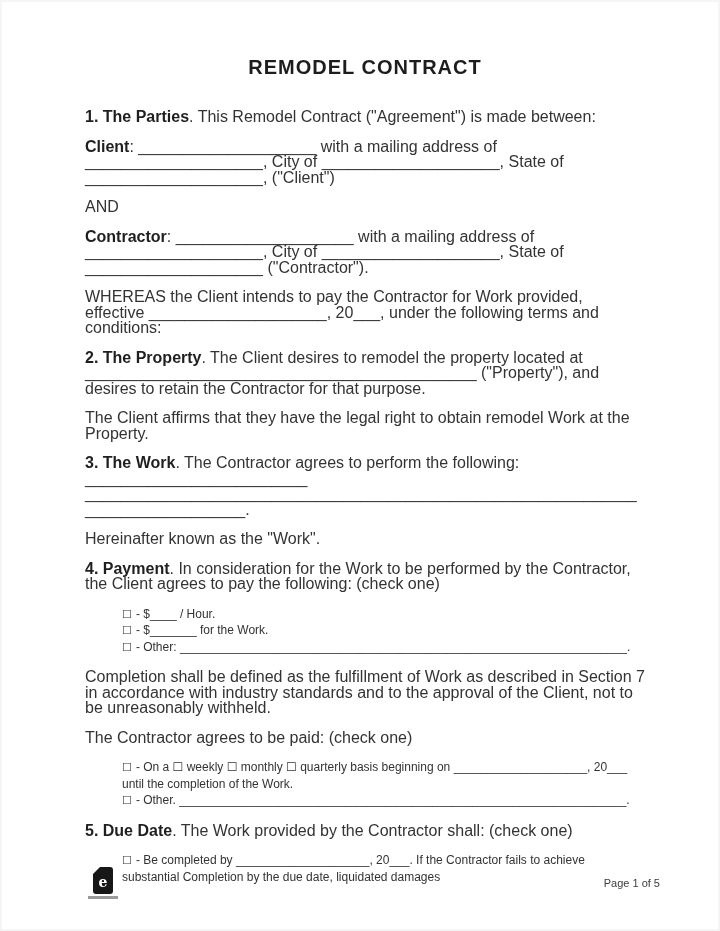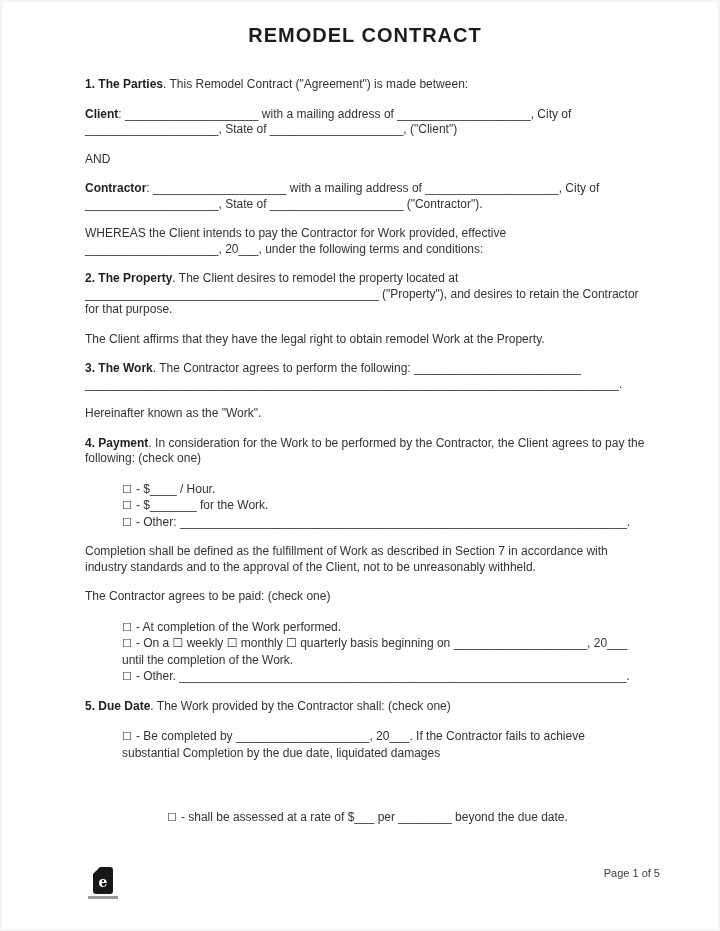--- a/index.html
+++ b/index.html
@@ -2,28 +2,28 @@
 <html><head>
 <meta charset="utf-8">
 <style>
   html,body{margin:0;padding:0;}
   body{
     width:720px;height:931px;background:#ffffff;position:relative;overflow:hidden;
     font-family:"Liberation Sans","DejaVu Sans",sans-serif;color:#333;
   }
   .page{
     position:absolute;inset:0;box-sizing:border-box;
-    padding:24px 75px 0 85px;
+    padding:56px 75px 0 85px;
     box-shadow:inset 0 0 0 2px #f5f5f5;
   }
   .title{
     margin:0 0 30px 0;text-align:center;color:#1d1d1d;
     font-size:20px;font-weight:bold;letter-spacing:1px;
   }
-  p.para{font-size:12px;line-height:15.5px;margin:0 0 14px 0;word-wrap:break-word;}
+  p.para{font-size:16px;line-height:15.5px;margin:0 0 14px 0;word-wrap:break-word;}
   p.para strong{color:#1f1f1f;}
   .options{margin:0 0 14px 37px;}
   .option{font-size:12px;line-height:16.5px;}
   .option .cb{margin-right:4px;font-size:11px;}
   .option.sub{margin-left:45px;margin-top:48px;}
   .footer{
     position:absolute;left:88px;right:60px;bottom:32px;
     display:flex;justify-content:space-between;align-items:flex-start;
   }
   .logo{display:flex;flex-direction:column;align-items:center;}
@@ -33,21 +33,21 @@
   }
   .logo-fold{
     position:absolute;top:0;left:0;width:0;height:0;
     border-top:7px solid #ffffff;border-right:7px solid transparent;
   }
   .logo-letter{
     color:#ffffff;font-weight:bold;font-size:14px;line-height:1;
     font-family:"DejaVu Serif",serif;margin-top:2px;
   }
   .logo-base{width:30px;height:3px;background:#9a9a9a;margin-top:2px;}
-  .page-num{font-size:11px;color:#3c3c3c;}
+  .page-num{font-size:11px;color:#3c3c3c;margin-top:10px;}
 </style>
 </head>
 <body>
 
 <div class="page">
 
   <h1 class="title">REMODEL CONTRACT</h1>
 
   <p class="para"><strong>1. The Parties</strong><span>. This Remodel Contract ("Agreement") is made between:</span></p>
 
@@ -73,21 +73,20 @@
     <div class="option"><span class="cb">☐</span><span>- $____ / Hour.</span></div>
     <div class="option"><span class="cb">☐</span><span>- $_______ for the Work.</span></div>
     <div class="option"><span class="cb">☐</span><span>- Other: ___________________________________________________________________.</span></div>
   </div>
 
   <p class="para">Completion shall be defined as the fulfillment of Work as described in Section 7 in accordance with industry standards and to the approval of the Client, not to be unreasonably withheld.</p>
 
   <p class="para">The Contractor agrees to be paid: (check one)</p>
 
   <div class="options">
-    <div class="option"><span class="cb">☐</span><span>- At completion of the Work performed.</span></div>
     <div class="option"><span class="cb">☐</span><span>- On a ☐ weekly ☐ monthly ☐ quarterly basis beginning on ____________________, 20___ until the completion of the Work.</span></div>
     <div class="option"><span class="cb">☐</span><span>- Other. ___________________________________________________________________.</span></div>
   </div>
 
   <p class="para"><strong>5. Due Date</strong><span>. The Work provided by the Contractor shall: (check one)</span></p>
 
   <div class="options">
     <div class="option"><span class="cb">☐</span><span>- Be completed by ____________________, 20___. If the Contractor fails to achieve substantial Completion by the due date, liquidated damages</span></div>
     <div class="option sub"><span class="cb">☐</span><span>- shall be assessed at a rate of $___ per ________ beyond the due date.</span></div>
   </div>

